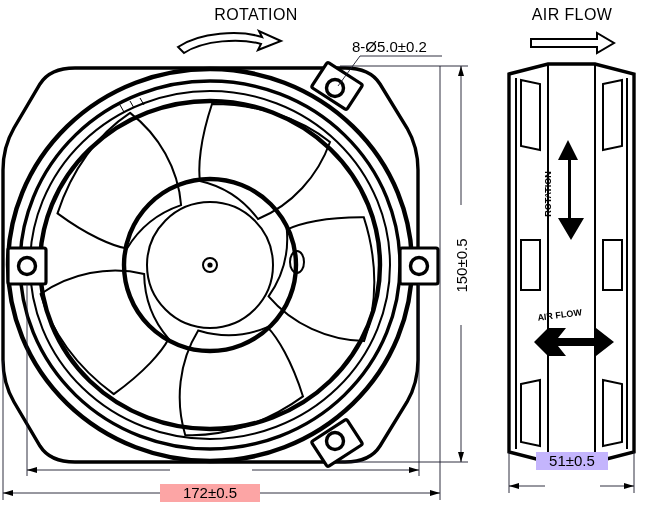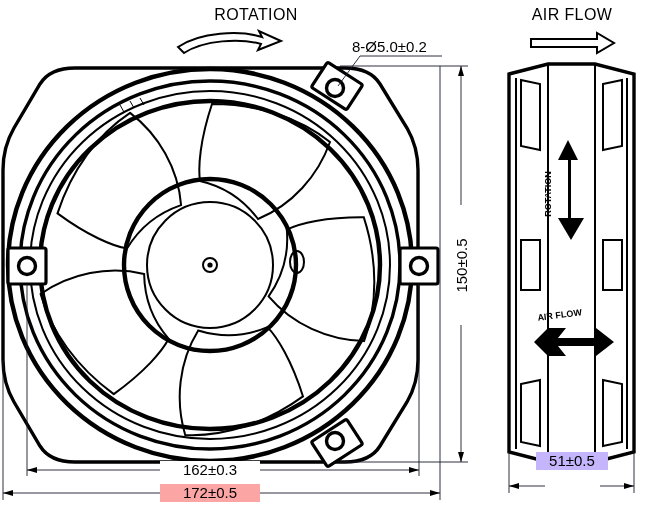--- a/index.html
+++ b/index.html
@@ -297,23 +297,20 @@
 
   <div style="position:absolute; left:352px; top:38px;">
     <span class="dimtxt" style="font-size:15px;">8-Ø5.0±0.2</span>
   </div>
 
   <div style="position:absolute; left:430px; top:200px; width:62px; height:130px;
               display:flex; align-items:center; justify-content:center;">
     <span class="dimtxt" style="font-size:15px; transform:rotate(-90deg); white-space:nowrap;">150±0.5</span>
   </div>
 
-  <div style="position:absolute; left:160px; top:461px; width:100px; text-align:center; background:#ffffff;">
-    <span class="dimtxt" style="font-size:15px;">162±0.3</span>
-  </div>
 
   <div style="position:absolute; left:160px; top:484px; width:100px; text-align:center; background:#fca5a5;">
     <span class="dimtxt" style="font-size:15px;">172±0.5</span>
   </div>
 
   <div style="position:absolute; left:536px; top:452px; width:72px; text-align:center; background:#c4b5fd;">
     <span class="dimtxt" style="font-size:15px;">51±0.5</span>
   </div>
 
 </div>

